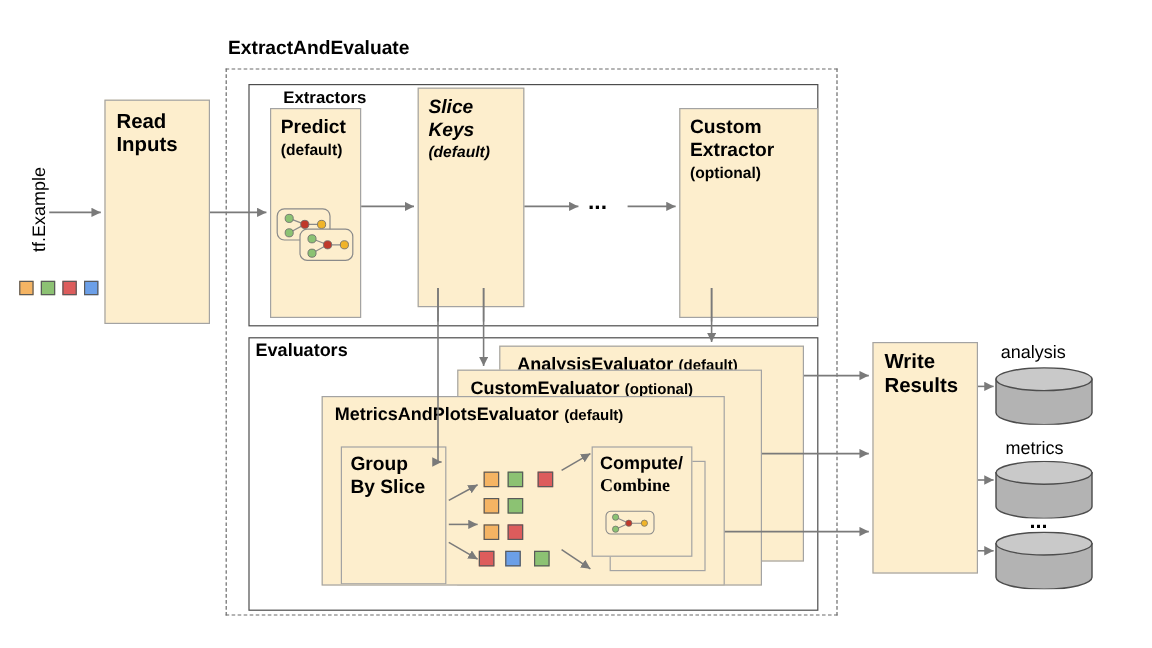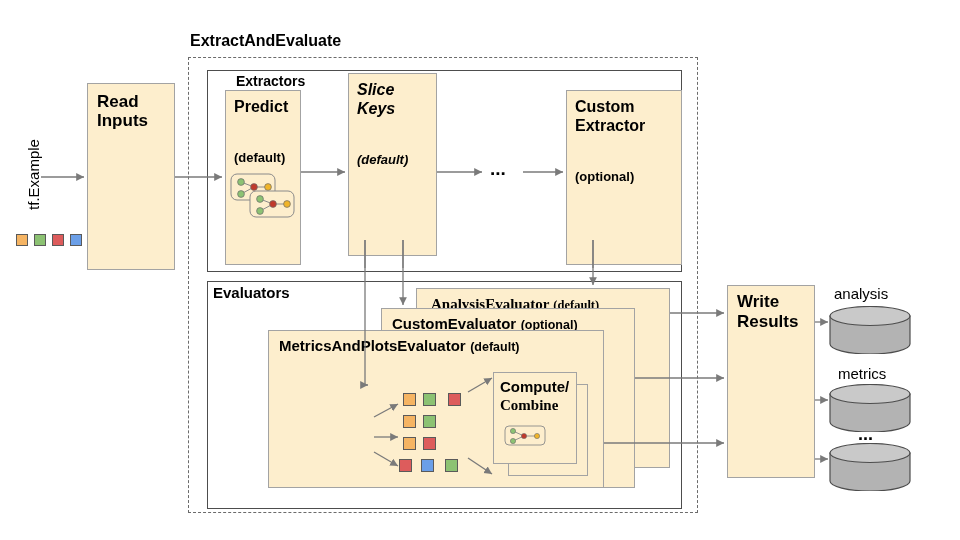--- a/index.html
+++ b/index.html
@@ -26,21 +26,21 @@
   .ttl{
     font-weight:bold;
     color:#000;
     line-height:1.12;
   }
   .lbl{
     position:absolute;
     color:#000;
     white-space:nowrap;
   }
-  .sub{font-weight:normal;margin-top:33px;}
+  .sub{font-weight:normal;}
 
   
   svg.ov{position:absolute;left:0;top:0;width:960px;height:540px;overflow:visible;}
 
   .sq{position:absolute;border:1px solid #5a5a5a;box-sizing:border-box;}
 
   .cyl{position:absolute;}
 </style>
 </head>
 <body>
@@ -106,40 +106,44 @@
 
   <div class="box" style="left:566px;top:90px;width:116px;height:175px;">
     <div class="ttl" style="position:absolute;left:8px;top:7px;font-size:16px;">Custom</div>
     <div class="ttl" style="position:absolute;left:8px;top:26px;font-size:16px;">Extractor</div>
     <div class="ttl sub" style="position:absolute;left:8px;top:46px;font-size:13px;font-weight:bold;">(optional)</div>
   </div>
 
   <div class="lbl ttl" style="left:490px;top:158px;font-size:19px;">...</div>
 
   <div class="box" style="left:416px;top:288px;width:254px;height:180px;">
-    <div style="position:absolute;left:14px;top:6px;white-space:nowrap;font-family:Liberation Serif, serif;">
+    <div style="position:absolute;left:14px;top:6px;white-space:nowrap;">
       <span class="ttl" style="font-size:15px;">AnalysisEvaluator</span>
       <span class="ttl sub" style="font-size:12.5px;font-weight:bold;">(default)</span>
     </div>
   </div>
 
   <div class="box" style="left:381px;top:308px;width:254px;height:180px;">
     <div style="position:absolute;left:10px;top:6px;white-space:nowrap;">
       <span class="ttl" style="font-size:15px;">CustomEvaluator</span>
       <span class="ttl sub" style="font-size:12.5px;font-weight:bold;">(optional)</span>
     </div>
   </div>
 
   <div class="box" style="left:268px;top:330px;width:336px;height:158px;">
     <div style="position:absolute;left:10px;top:6px;white-space:nowrap;">
       <span class="ttl" style="font-size:15px;">MetricsAndPlotsEvaluator</span>
       <span class="ttl sub" style="font-size:12.5px;font-weight:bold;">(default)</span>
     </div>
   </div>
 
+  <div class="box" style="left:284px;top:372px;width:88px;height:115px;background:#fdeecd;">
+    <div class="ttl" style="position:absolute;left:7px;top:6px;font-size:16px;">Group</div>
+    <div class="ttl" style="position:absolute;left:7px;top:25px;font-size:16px;">By Slice</div>
+  </div>
 
   <div style="position:absolute;left:403px;top:393px;">
     <span class="sq" style="left:0;top:0;width:13px;height:13px;background:#f5b463;position:absolute;"></span>
     <span class="sq" style="left:20px;top:0;width:13px;height:13px;background:#8cc273;position:absolute;"></span>
     <span class="sq" style="left:45px;top:0;width:13px;height:13px;background:#dd5c5c;position:absolute;"></span>
 
     <span class="sq" style="left:0;top:22px;width:13px;height:13px;background:#f5b463;position:absolute;"></span>
     <span class="sq" style="left:20px;top:22px;width:13px;height:13px;background:#8cc273;position:absolute;"></span>
 
     <span class="sq" style="left:0;top:44px;width:13px;height:13px;background:#f5b463;position:absolute;"></span>

